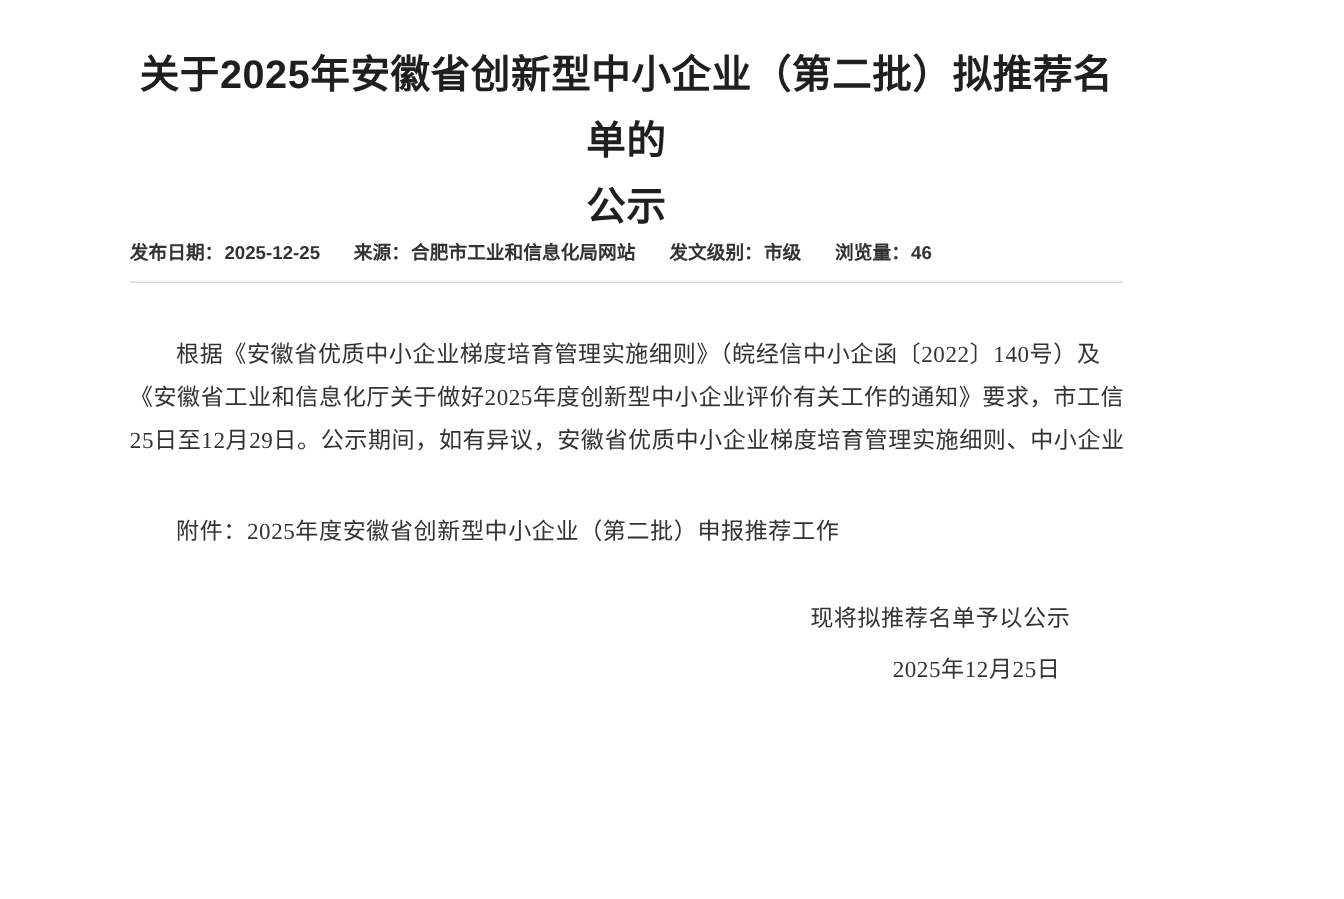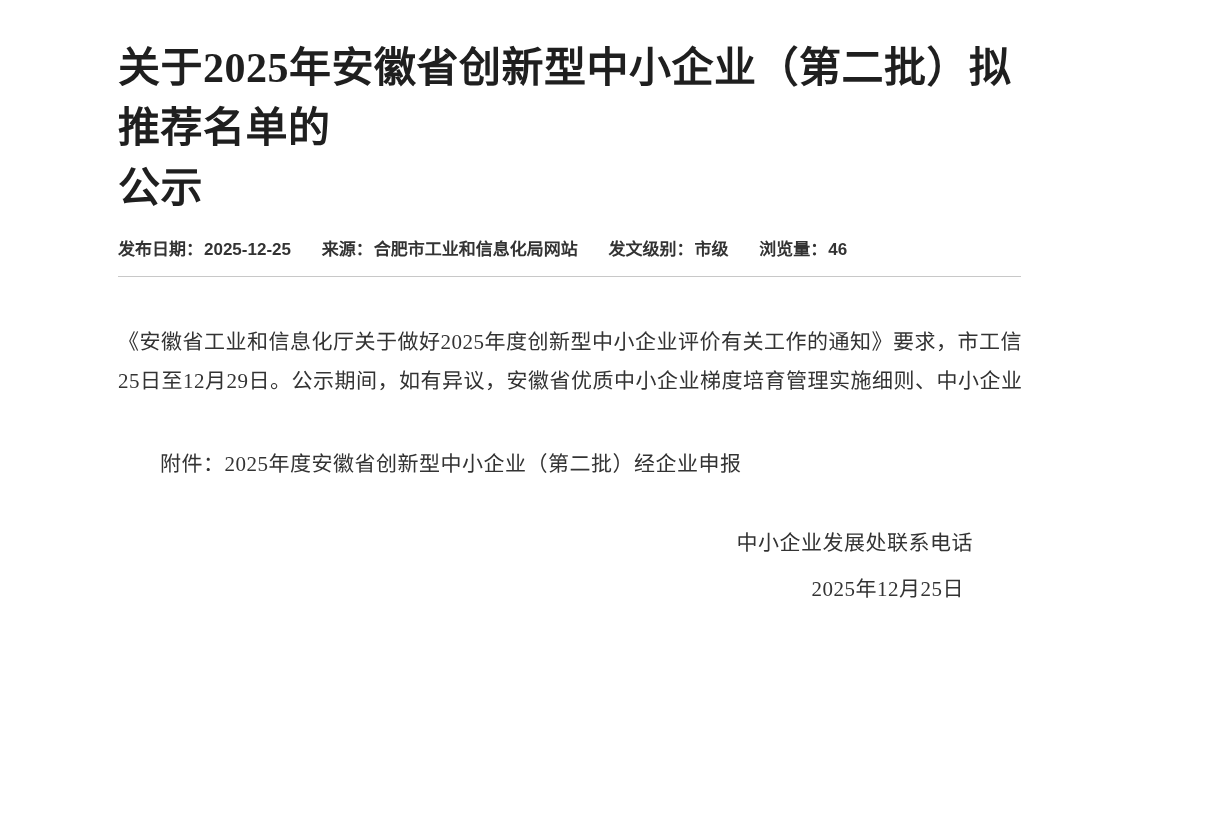--- a/index.html
+++ b/index.html
@@ -16,32 +16,31 @@
     overflow: hidden;
   }
   .article {
     padding: 38px 0 0 118px;
     width: 1021px; 
   }
   .content { width: 903px; }
 
   
   .title {
-    font-family: Liberation Serif, serif;
+    font-family: Liberation Sans, sans-serif;
     font-weight: 700;
-    font-size: 42px;
+    font-size: 36px;
     line-height: 60px;
     color: var(--title);
-    text-align: left;
+    text-align: center;
     letter-spacing: 0.5px;
   }
 
   
   .meta-bar {
-    margin-top: 20px;
     font-family: "Liberation Sans", "DejaVu Sans", sans-serif;
     font-weight: 700;
     font-size: 17px;
     line-height: 24px;
     color: var(--meta);
     white-space: nowrap;
   }
   .meta-item { margin-right: 26px; display: inline-block; }
   .meta-item .val { margin-left: 1px; }
 
@@ -94,29 +93,30 @@
       <span class="meta-item"><span class="lbl">来源：</span><span class="val">合肥市工业和信息化局网站</span></span>
       <span class="meta-item"><span class="lbl">发文级别：</span><span class="val">市级</span></span>
       <span class="meta-item"><span class="lbl">浏览量：</span><span class="val">46</span></span>
     </div>
 
     <div class="divider"></div>
 
     <div class="body-text">
 
       <div class="paragraph">
+        <div class="line indent">根据《安徽省优质中小企业梯度培育管理实施细则》（皖经信中小企函〔2022〕140号）及</div>
         <div class="line">《安徽省工业和信息化厅关于做好2025年度创新型中小企业评价有关工作的通知》要求，市工信</div>
         <div class="line">25日至12月29日。公示期间，如有异议，安徽省优质中小企业梯度培育管理实施细则、中小企业</div>
       </div>
 
       <div class="contact-group">
       </div>
 
-      <div class="line indent attachment-line">附件：2025年度安徽省创新型中小企业（第二批）经企业申报</div>
+      <div class="line indent attachment-line">附件：2025年度安徽省创新型中小企业（第二批）申报推荐工作</div>
 
       <div class="signature">
-        <div class="line sig-org">中小企业发展处联系电话</div>
+        <div class="line sig-org">现将拟推荐名单予以公示</div>
         <div class="line sig-date">2025年12月25日</div>
       </div>
 
     </div>
   </div>
 </div>
 
 </body></html>

